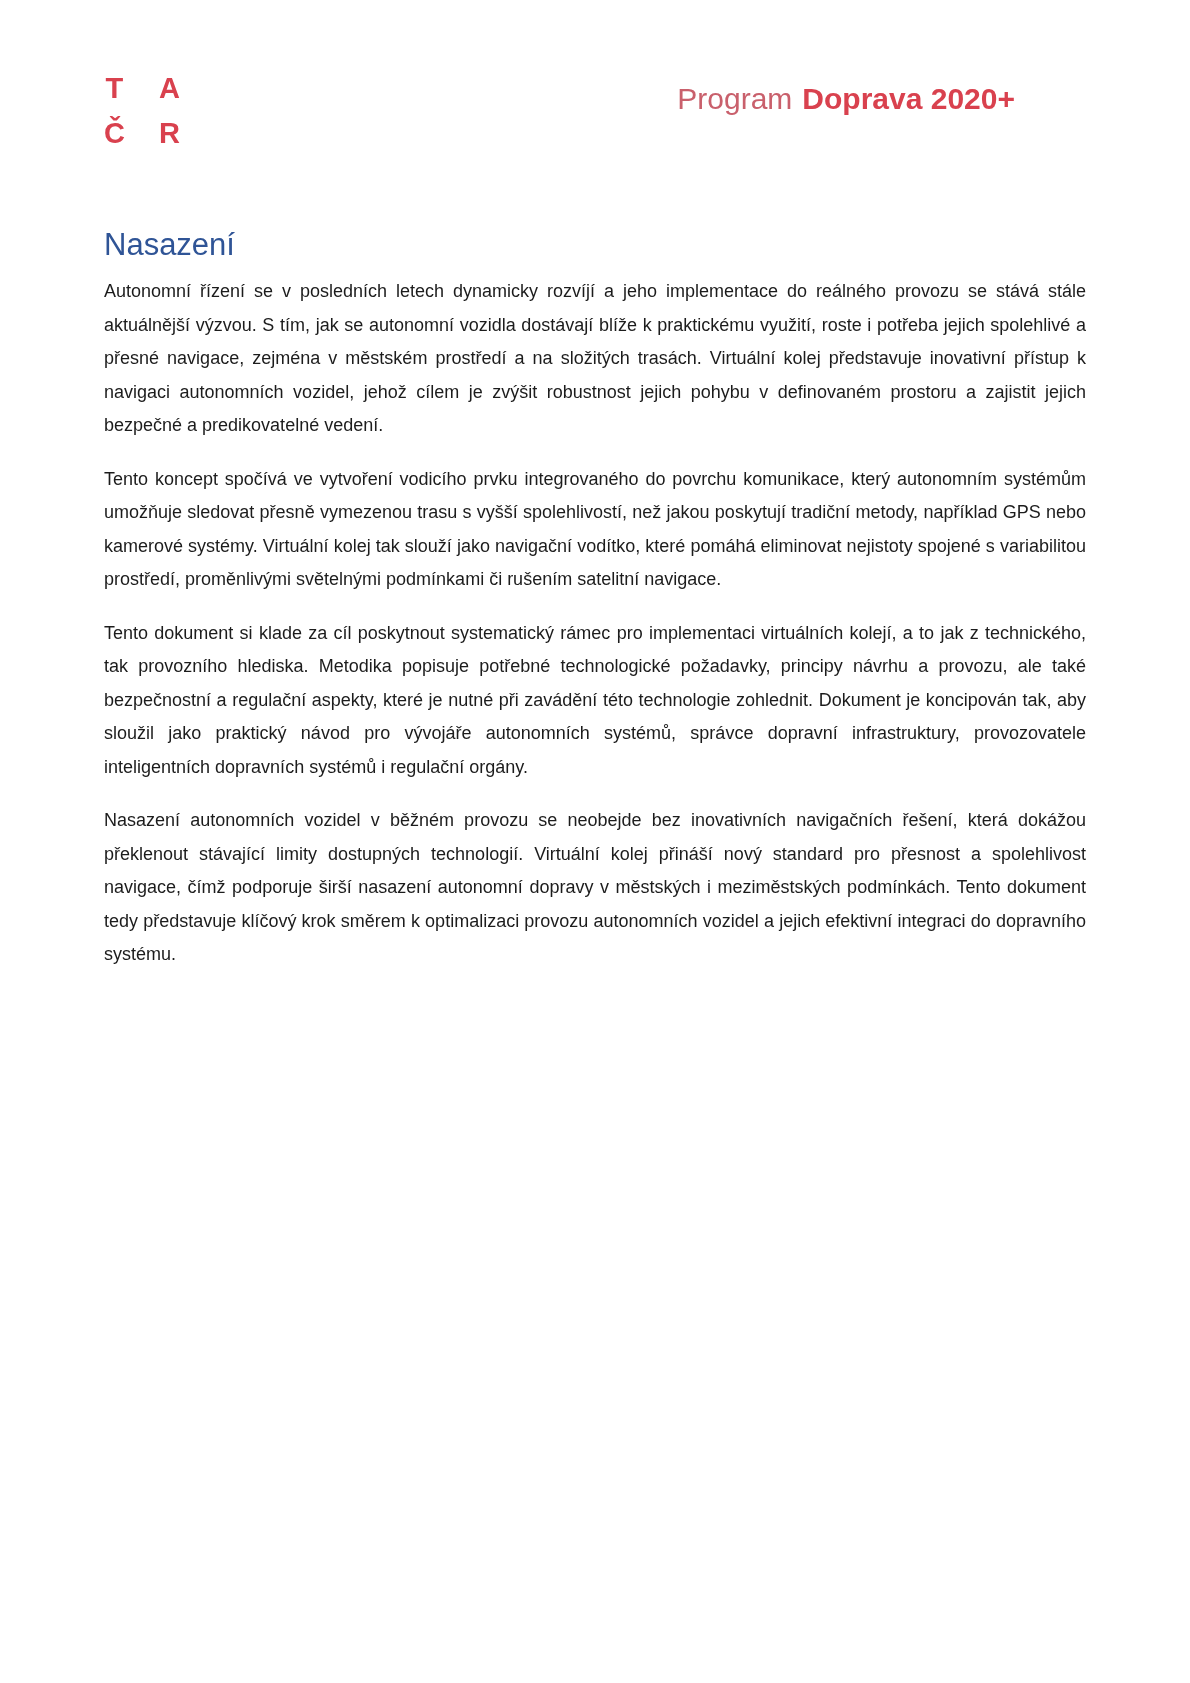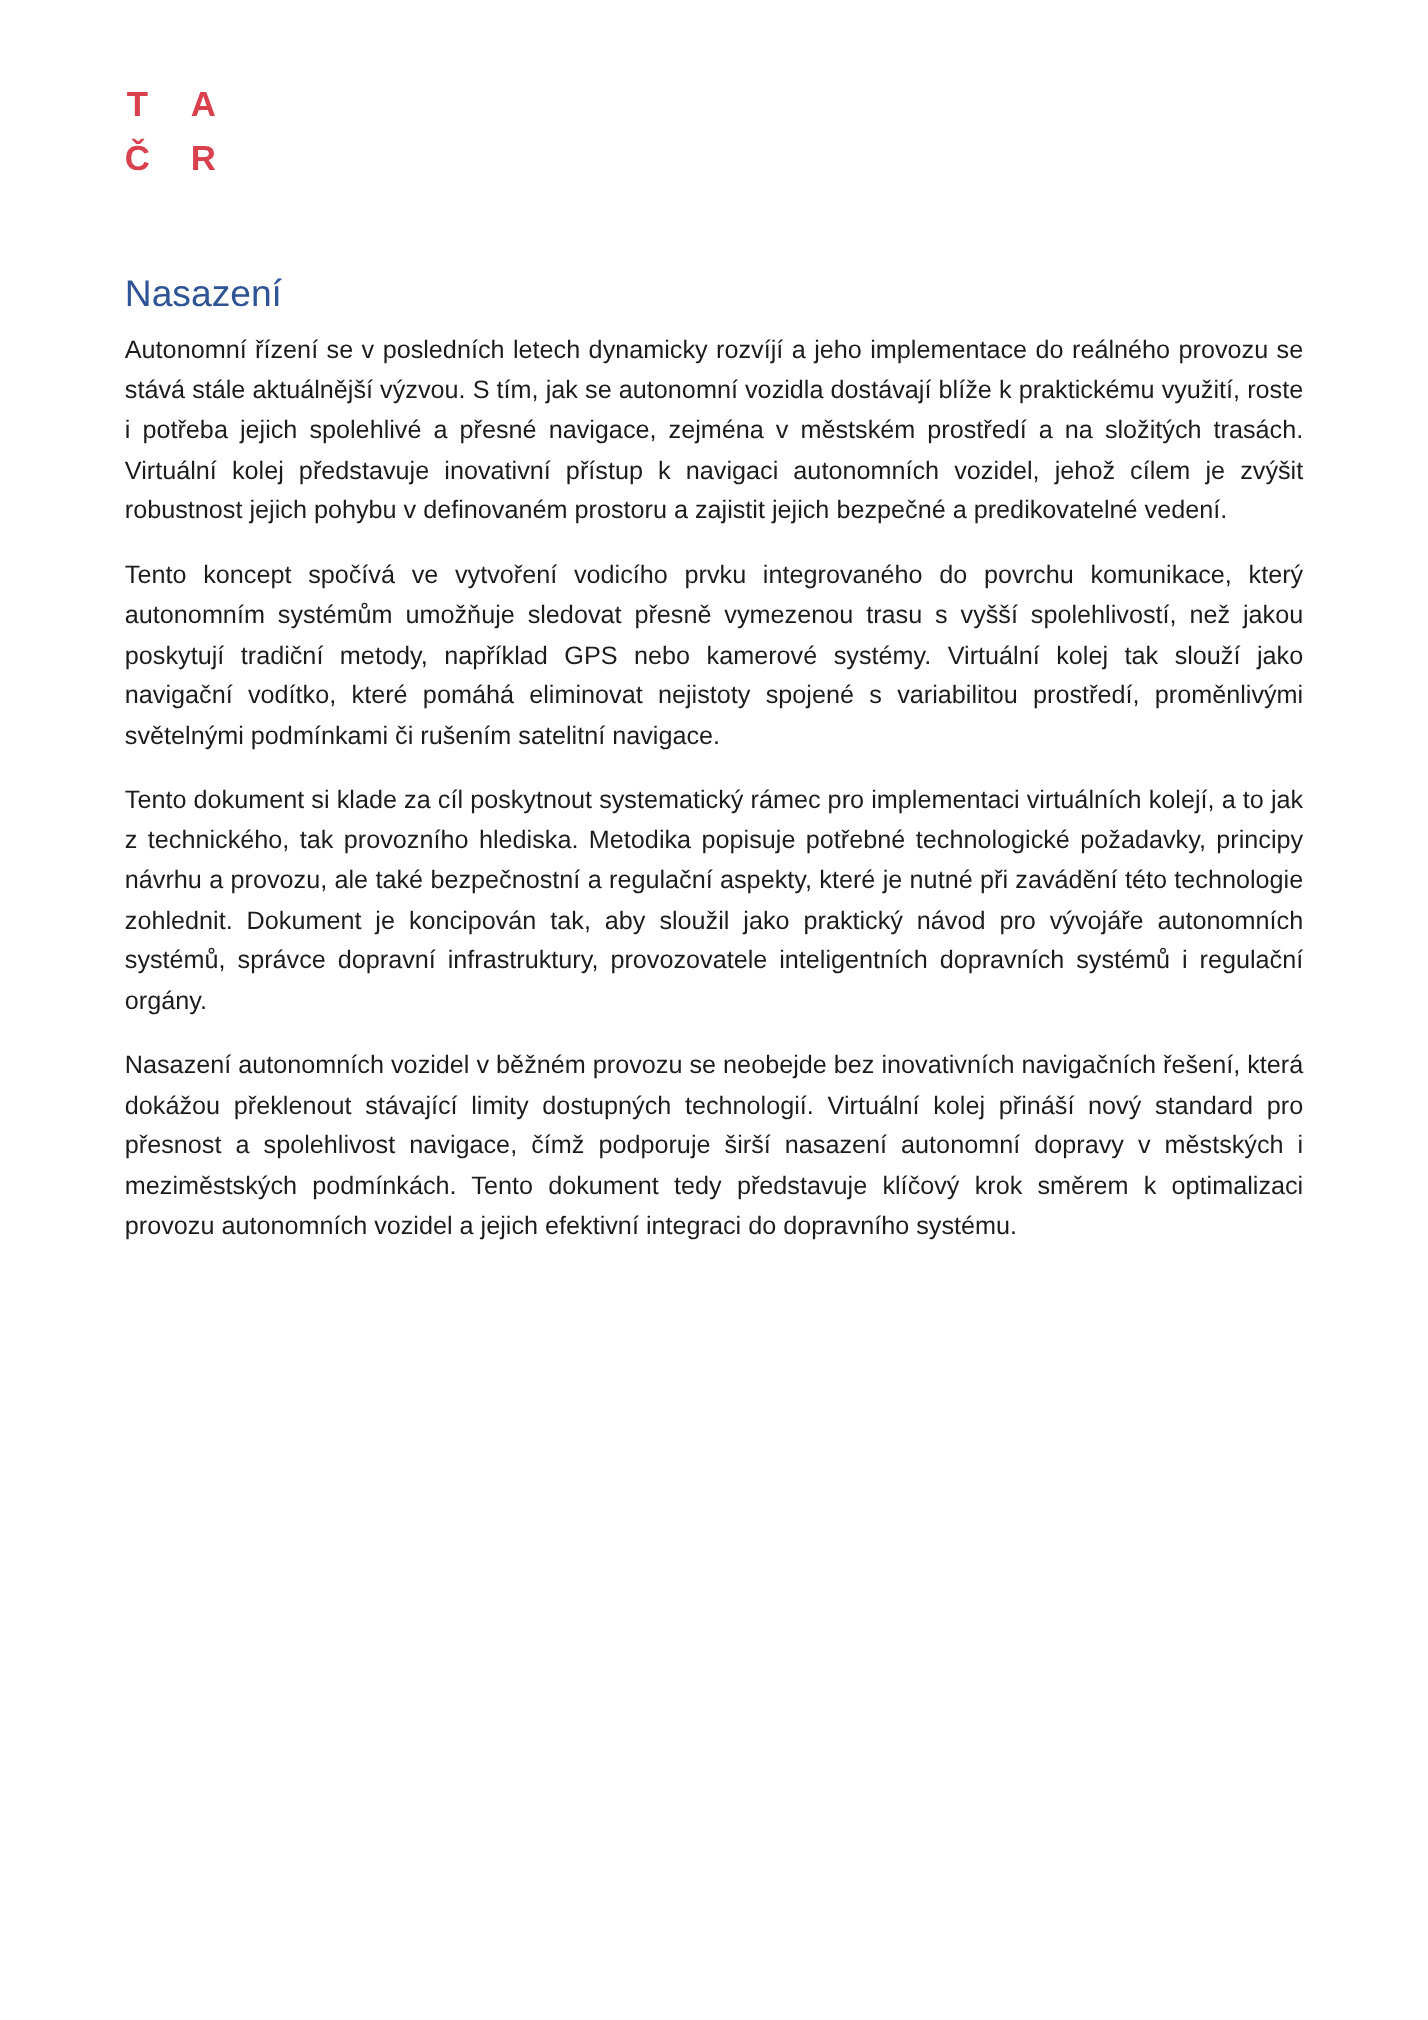--- a/index.html
+++ b/index.html
@@ -62,38 +62,41 @@
   }
   .doc-heading {
     margin: 0 0 12px 0;
     font-size: 31px;
     font-weight: 300;
     color: #2f5496;
     line-height: 1.2;
   }
   .doc-paragraph {
     margin: 0 0 20px 0;
-    font-size: 21px;
+    font-size: 18px;
     line-height: 33.5px;
     color: #1c1c1c;
     text-align: justify;
   }
 </style>
 </head>
 <body>
 
 <div class="page">
 
   <div class="logo">
     <span>T</span>
     <span>A</span>
     <span>Č</span>
     <span>R</span>
   </div>
 
+  <div class="program-header">
+    <span class="program-label">Program</span><span class="program-name">Doprava 2020+</span>
+  </div>
 
   <div class="doc-content">
     <h1 class="doc-heading">Nasazení</h1>
     <p class="doc-paragraph">Autonomní řízení se v posledních letech dynamicky rozvíjí a jeho implementace do reálného provozu se stává stále aktuálnější výzvou. S tím, jak se autonomní vozidla dostávají blíže k praktickému využití, roste i potřeba jejich spolehlivé a přesné navigace, zejména v městském prostředí a na složitých trasách. Virtuální kolej představuje inovativní přístup k navigaci autonomních vozidel, jehož cílem je zvýšit robustnost jejich pohybu v definovaném prostoru a zajistit jejich bezpečné a predikovatelné vedení.</p>
     <p class="doc-paragraph">Tento koncept spočívá ve vytvoření vodicího prvku integrovaného do povrchu komunikace, který autonomním systémům umožňuje sledovat přesně vymezenou trasu s vyšší spolehlivostí, než jakou poskytují tradiční metody, například GPS nebo kamerové systémy. Virtuální kolej tak slouží jako navigační vodítko, které pomáhá eliminovat nejistoty spojené s variabilitou prostředí, proměnlivými světelnými podmínkami či rušením satelitní navigace.</p>
     <p class="doc-paragraph">Tento dokument si klade za cíl poskytnout systematický rámec pro implementaci virtuálních kolejí, a to jak z technického, tak provozního hlediska. Metodika popisuje potřebné technologické požadavky, principy návrhu a provozu, ale také bezpečnostní a regulační aspekty, které je nutné při zavádění této technologie zohlednit. Dokument je koncipován tak, aby sloužil jako praktický návod pro vývojáře autonomních systémů, správce dopravní infrastruktury, provozovatele inteligentních dopravních systémů i regulační orgány.</p>
     <p class="doc-paragraph">Nasazení autonomních vozidel v běžném provozu se neobejde bez inovativních navigačních řešení, která dokážou překlenout stávající limity dostupných technologií. Virtuální kolej přináší nový standard pro přesnost a spolehlivost navigace, čímž podporuje širší nasazení autonomní dopravy v městských i meziměstských podmínkách. Tento dokument tedy představuje klíčový krok směrem k optimalizaci provozu autonomních vozidel a jejich efektivní integraci do dopravního systému.</p>
   </div>
 
 </div>

